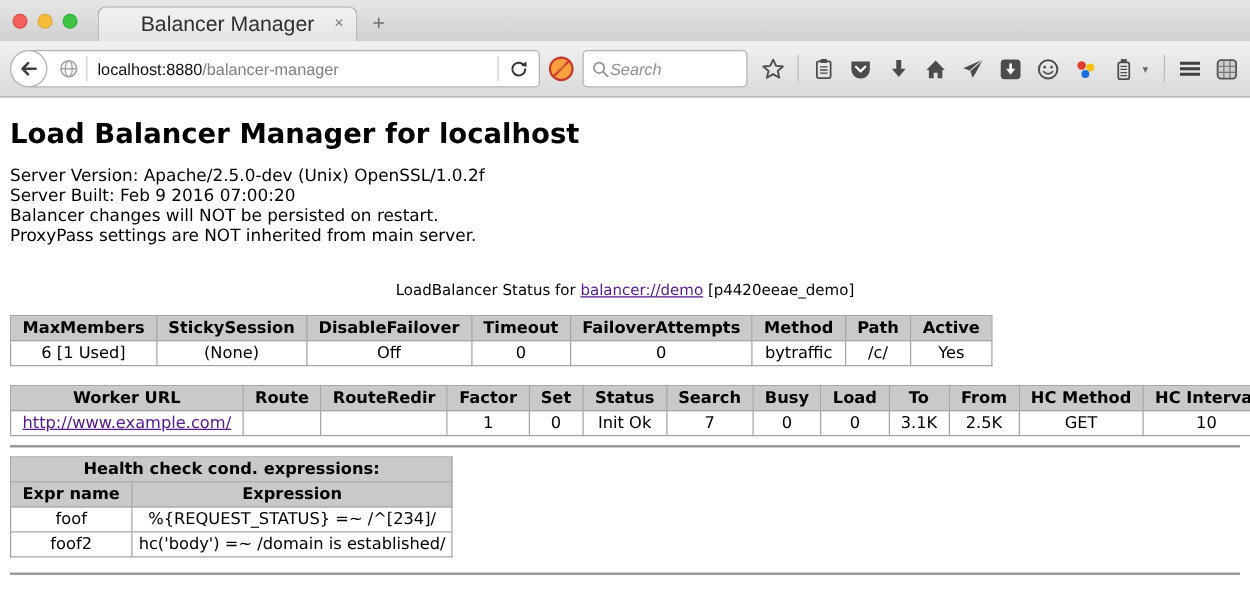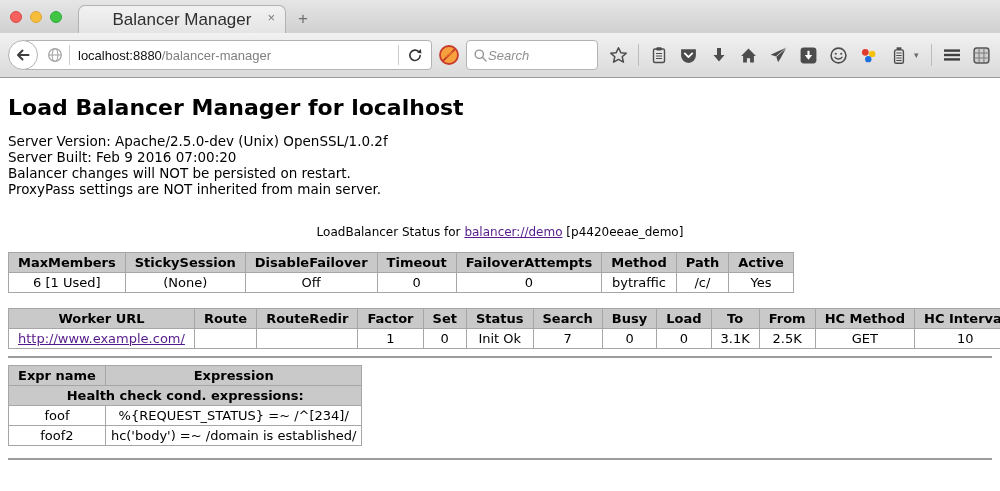--- a/index.html
+++ b/index.html
@@ -276,25 +276,25 @@
 
       </tr>
     </tbody>
       </table>
 
     <hr class="rule">
 
     <table class="health-table">
       <tbody>
           <tr>
+        <th class="span" colspan="2">Health check cond. expressions:</th>
+      </tr>
+      <tr>
         <th>Expr name</th>
         <th>Expression</th>
-      </tr>
-      <tr>
-        <th class="span" colspan="2">Health check cond. expressions:</th>
       </tr>
       <tr>
         <td>foof</td>
         <td class="expr">%{REQUEST_STATUS} =~ /^[234]/</td>
       </tr>
       <tr>
         <td>foof2</td>
         <td class="expr">hc('body') =~ /domain is established/</td>
       </tr>
     </tbody>

